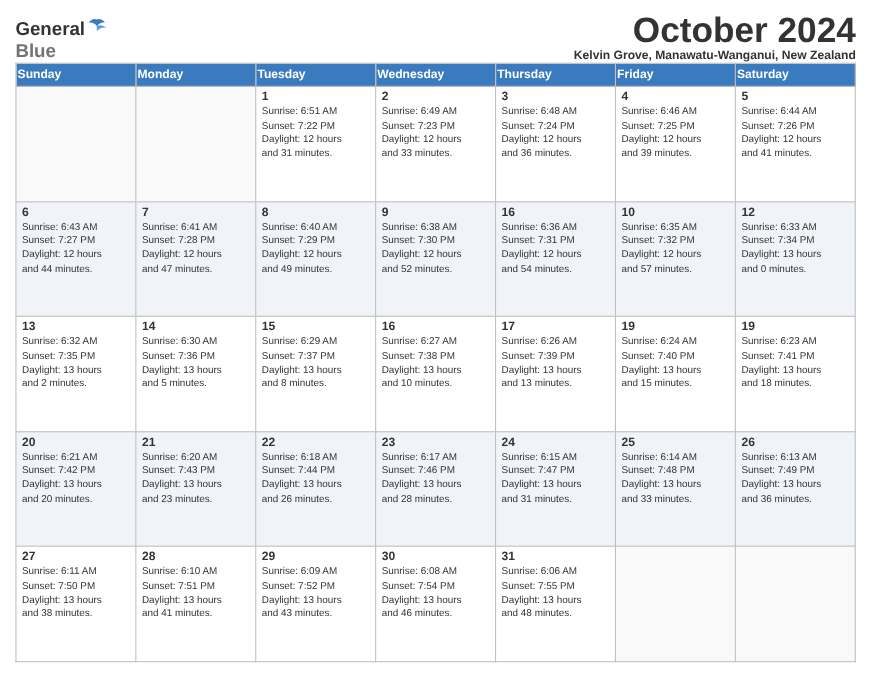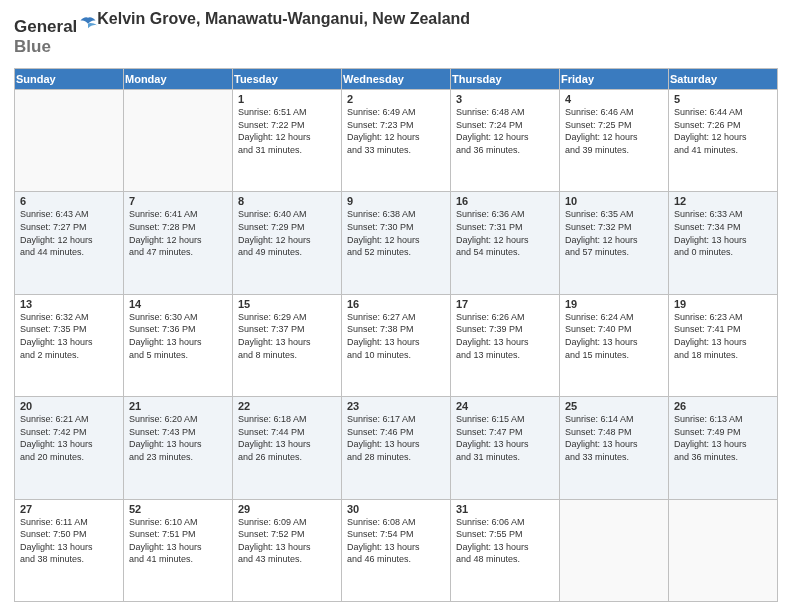--- a/index.html
+++ b/index.html
@@ -13,21 +13,22 @@
     .page {
       width: 792px;
       height: 612px;
       padding: 10px 14px;
       display: flex;
       flex-direction: column;
     }
     .header {
       display: flex;
       align-items: flex-start;
-      margin-bottom: 11px;
+      justify-content: space-between;
+      margin-bottom: 0;
     }
     .logo {
       display: flex;
       flex-direction: column;
       align-items: flex-start;
       margin-top: 4px;
     }
     .logo-text {
       display: flex;
       align-items: baseline;
@@ -51,21 +52,21 @@
     .title-block {
       text-align: right;
     }
     .main-title {
       font-size: 32px;
       font-weight: bold;
       color: #333;
       line-height: 1.1;
     }
     .subtitle {
-      font-size: 16px;
+      font-size: 11px;
       color: #333;
       font-weight: bold;
     }
     .calendar {
       width: 100%;
       border-collapse: collapse;
       flex: 1;
     }
     .calendar th {
       background-color: #3a7bbf;
@@ -117,20 +118,21 @@
       <div class="logo-text">
         <span class="logo-general">General</span>
         <svg class="logo-icon" viewBox="0 0 24 18" xmlns="http://www.w3.org/2000/svg">
           <path d="M12 2 C14 0, 20 2, 22 6 C18 5, 15 7, 12 10 C10 7, 6 5, 2 6 C4 2, 10 0, 12 2Z" fill="#3a7bbf"></path>
           <path d="M12 10 C14 8, 20 9, 24 12 C20 11, 16 12, 12 16 Z" fill="#5a9fd4"></path>
         </svg>
       </div>
       <span class="logo-blue">Blue</span>
     </div>
     <div class="title-block">
+      <div class="main-title">October 2024</div>
       <div class="subtitle">Kelvin Grove, Manawatu-Wanganui, New Zealand</div>
     </div>
   </div>
 
   <table class="calendar">
     <thead>
       <tr>
       <th>Sunday</th>
           <th>Monday</th>
           <th>Tuesday</th>
@@ -254,21 +256,21 @@
             <span class="day-num">26</span>
             <div class="day-info">Sunrise: 6:13 AM<br>Sunset: 7:49 PM<br>Daylight: 13 hours<br>and 36 minutes.</div>
           </td>
         </tr>
         <tr class="row-odd">
           <td>
             <span class="day-num">27</span>
             <div class="day-info">Sunrise: 6:11 AM<br>Sunset: 7:50 PM<br>Daylight: 13 hours<br>and 38 minutes.</div>
           </td>
           <td>
-            <span class="day-num">52</span>
+            <span class="day-num">28</span>
             <div class="day-info">Sunrise: 6:10 AM<br>Sunset: 7:51 PM<br>Daylight: 13 hours<br>and 41 minutes.</div>
           </td>
           <td>
             <span class="day-num">29</span>
             <div class="day-info">Sunrise: 6:09 AM<br>Sunset: 7:52 PM<br>Daylight: 13 hours<br>and 43 minutes.</div>
           </td>
           <td>
             <span class="day-num">30</span>
             <div class="day-info">Sunrise: 6:08 AM<br>Sunset: 7:54 PM<br>Daylight: 13 hours<br>and 46 minutes.</div>
           </td>

